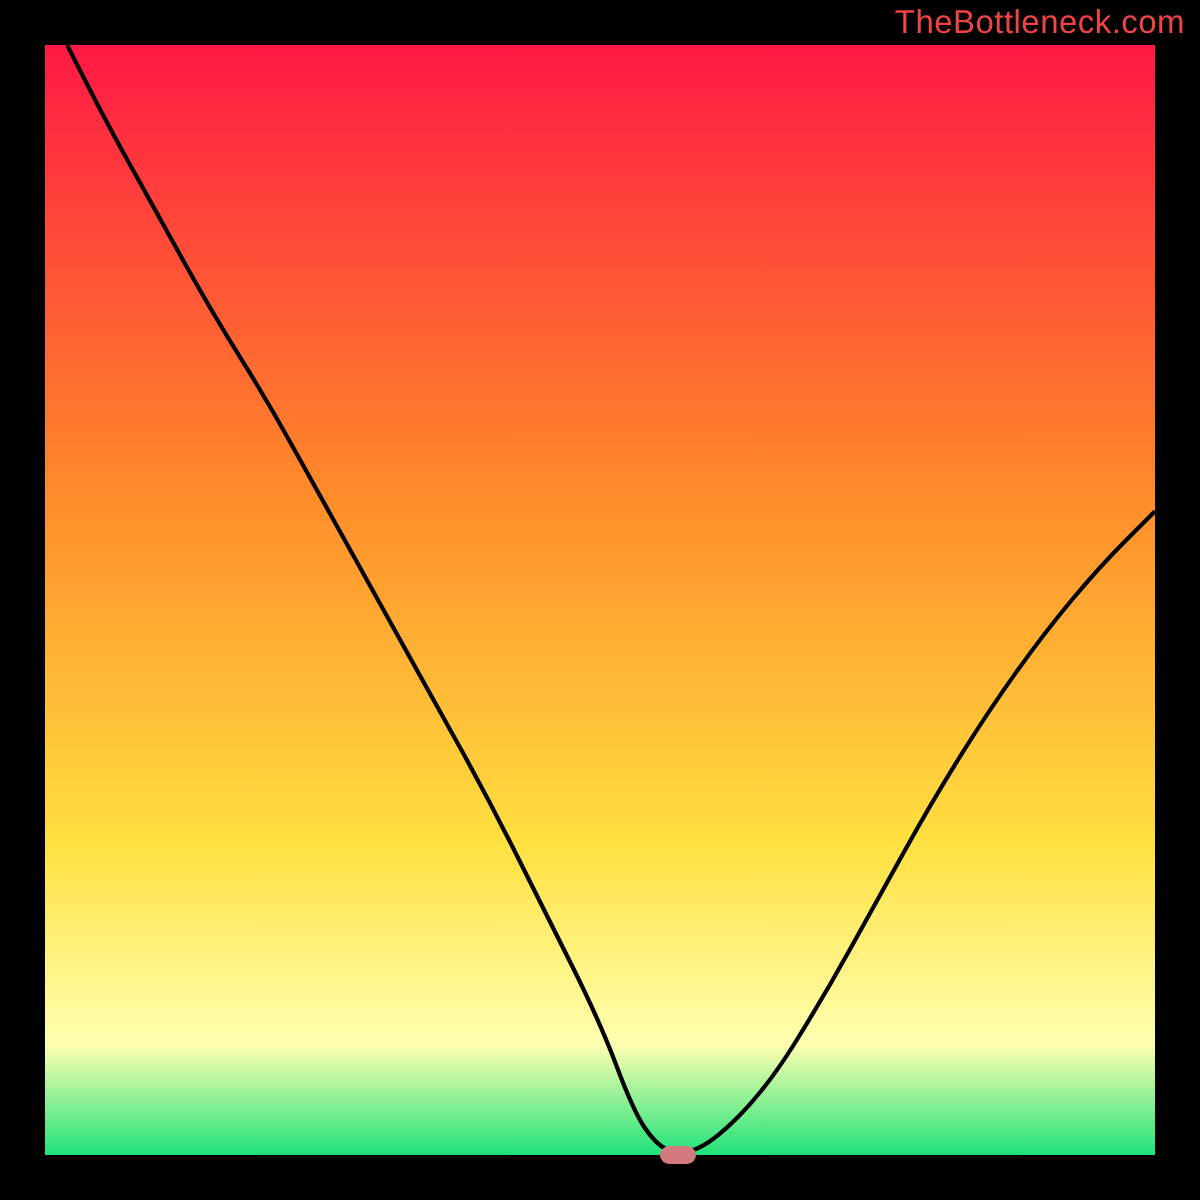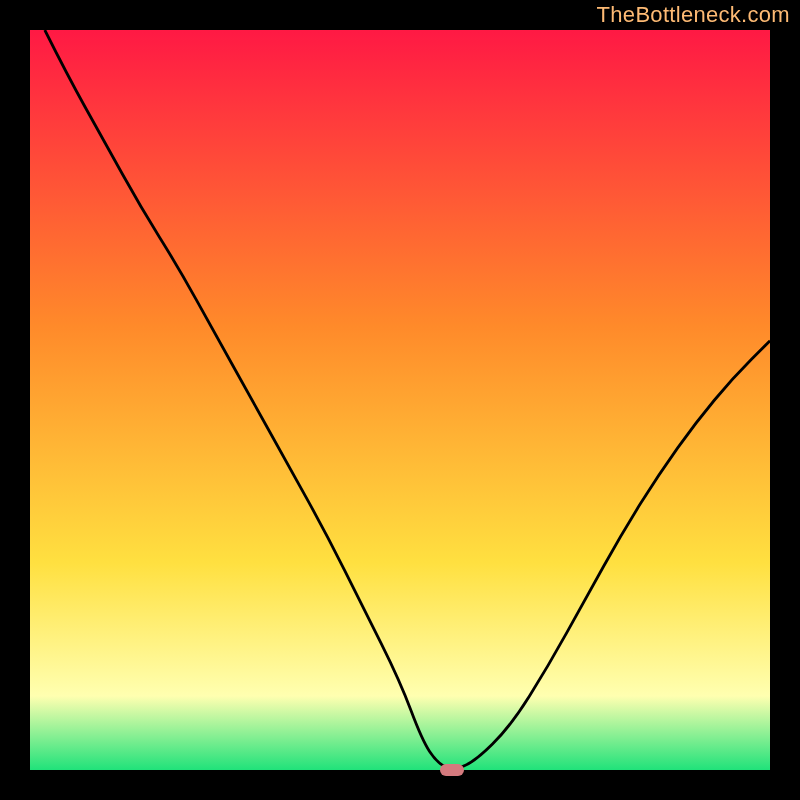--- a/index.html
+++ b/index.html
@@ -14,21 +14,21 @@
   .frame {
     position: relative;
     width: 800px;
     height: 800px;
     background: #000;
   }
   .watermark {
     position: absolute;
     top: 2px;
     right: 10px;
-    color: #fdba74;
+    color: #ef4444;
     font-size: 22px;
     font-weight: 500;
     letter-spacing: 0.3px;
     z-index: 5;
   }
   .plot-wrap {
     position: absolute;
     left: 30px;
     top: 30px;
     width: 740px;

